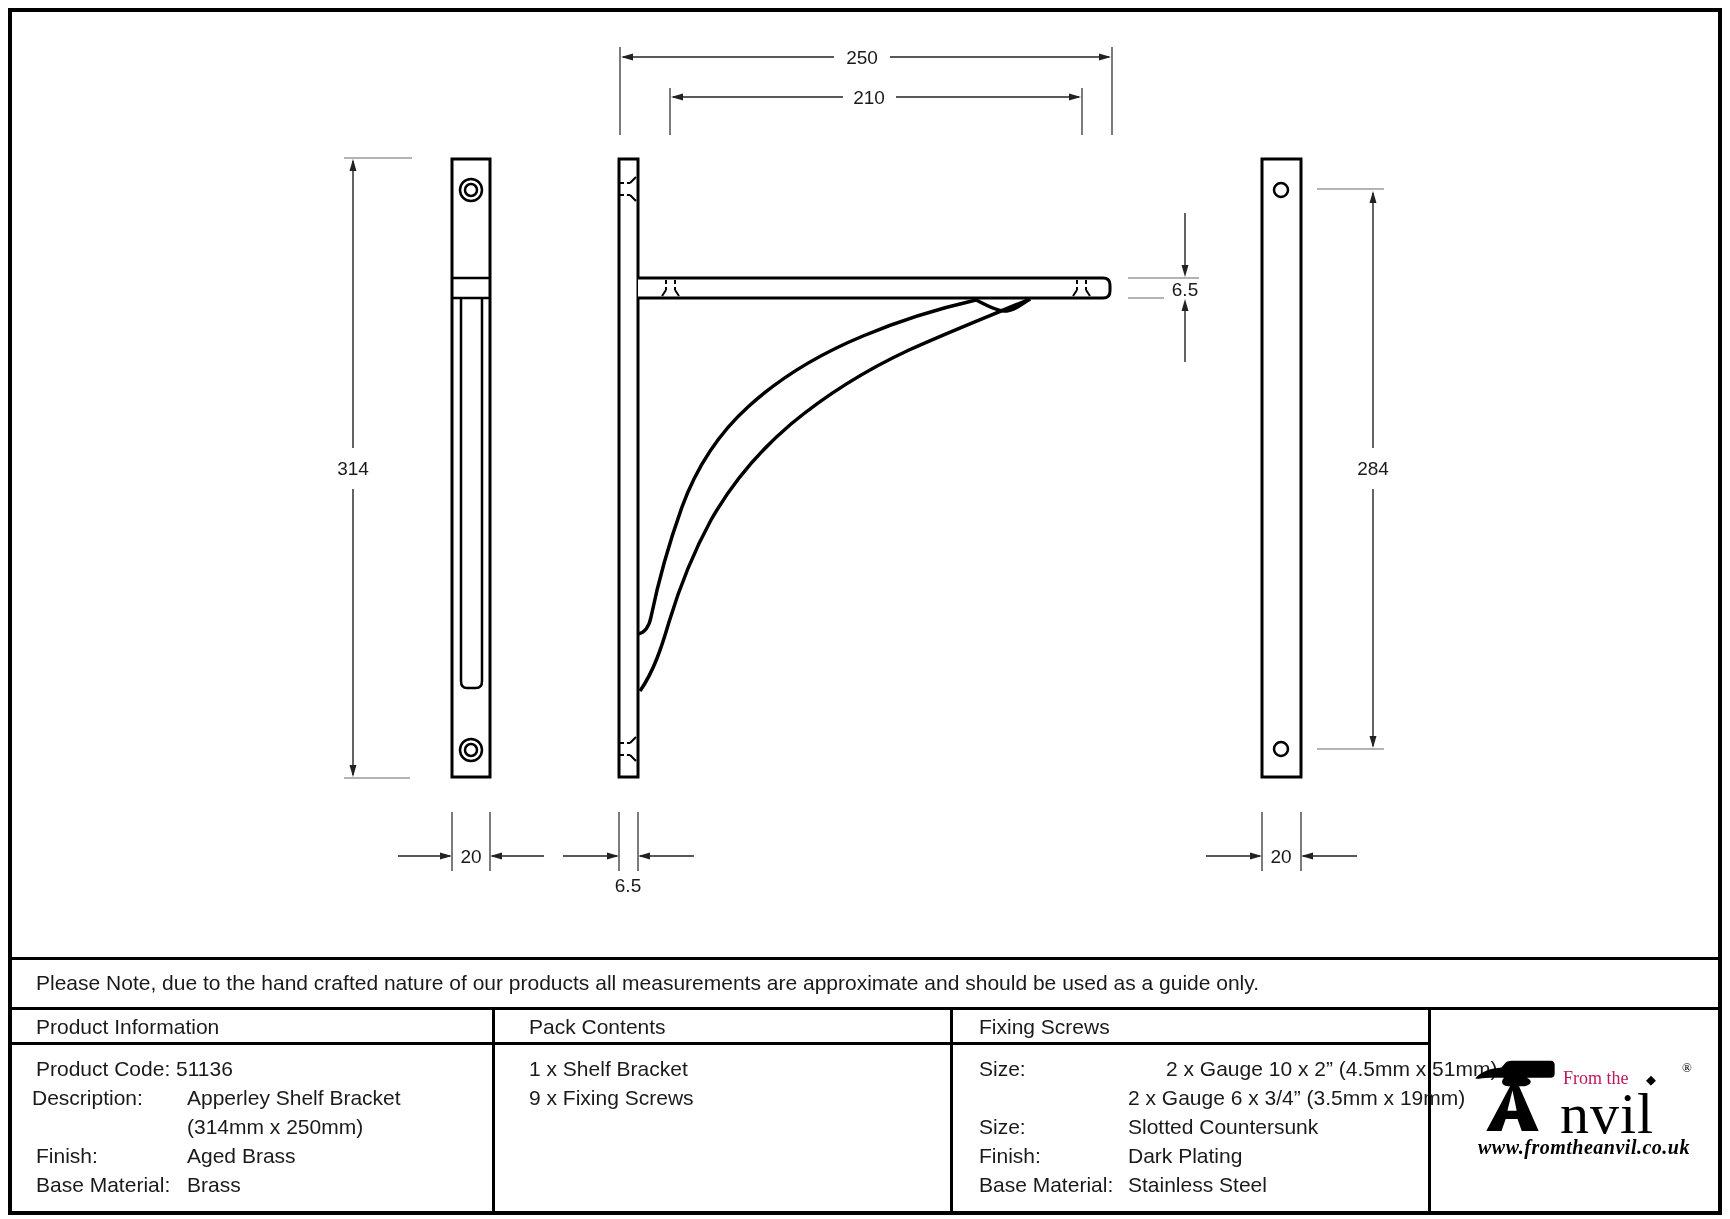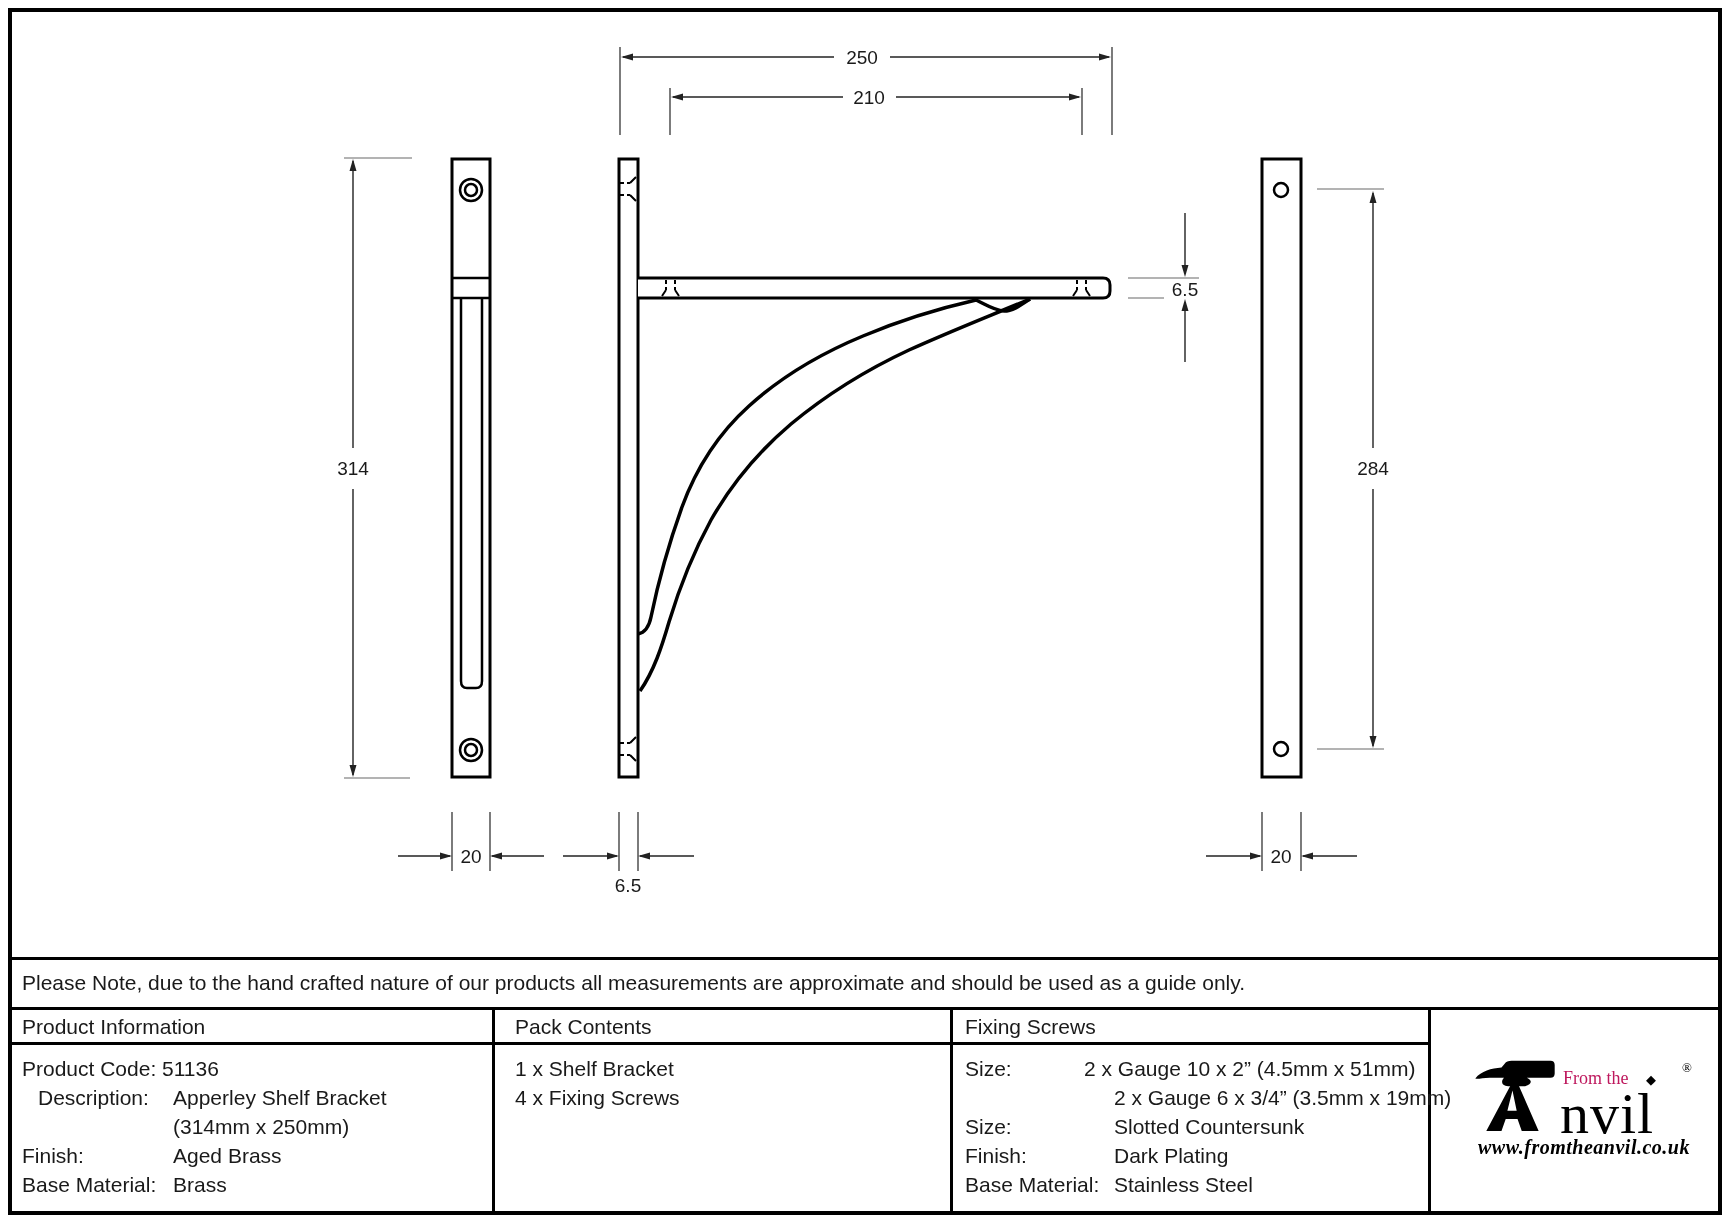--- a/index.html
+++ b/index.html
@@ -1,20 +1,20 @@
 <!DOCTYPE html>
 <html><head>
 <meta charset="utf-8">
 <style>
   html,body{margin:0;padding:0;background:#fff;}
   #page{position:relative;width:1730px;height:1219px;background:#ffffff;overflow:hidden;
         font-family:"Liberation Sans",sans-serif;color:#1a1a1a;}
   .abs{position:absolute;}
   .hline,.vline{position:absolute;background:#000;}
-  .txt{position:absolute;font-size:21px;line-height:25px;white-space:nowrap;}
+  .txt{position:absolute;font-size:21px;line-height:25px;white-space:nowrap;margin-left:14px;}
   .hdr{font-size:21px;}
   svg text{font-family:"Liberation Sans",sans-serif;font-size:19px;fill:#1a1a1a;}
   #outer-border{position:absolute;left:8px;top:8px;width:1714px;height:1207px;
                 border:4px solid #000;box-sizing:border-box;}
   
   #logo{position:absolute;left:1448px;top:1058px;width:268px;height:110px;}
   #logo .fromthe{position:absolute;left:115px;top:10px;font-family:Liberation Serif, serif;
                  font-size:18px;color:#be185d;}
   #logo .diamond{position:absolute;left:198px;top:14px;font-size:13px;color:#000;}
   #logo .nvil{position:absolute;left:112px;top:27px;font-family:"Liberation Serif",serif;
@@ -178,37 +178,37 @@
 
   <div class="txt" style="left:22px;top:970px">Please Note, due to the hand crafted nature of our products all measurements are approximate and should be used as a guide only.</div>
 
   <div class="txt hdr" style="left:22px;top:1014px">Product Information</div>
   <div class="txt hdr" style="left:515px;top:1014px">Pack Contents</div>
   <div class="txt hdr" style="left:965px;top:1014px">Fixing Screws</div>
 
   <div>
     <div class="txt" style="left:22px;top:1056px">Product Code:</div>
     <div class="txt" style="left:162px;top:1056px">51136</div>
-    <div class="txt" style="left:38px;top:1085px">Description:</div>
+    <div class="txt" style="left:18px;top:1085px">Description:</div>
     <div class="txt" style="left:173px;top:1085px">Apperley Shelf Bracket</div>
     <div class="txt" style="left:173px;top:1114px">(314mm x 250mm)</div>
     <div class="txt" style="left:22px;top:1143px">Finish:</div>
     <div class="txt" style="left:173px;top:1143px">Aged Brass</div>
     <div class="txt" style="left:22px;top:1172px">Base Material:</div>
     <div class="txt" style="left:173px;top:1172px">Brass</div>
   </div>
 
   <div>
     <div class="txt" style="left:515px;top:1056px">1 x Shelf Bracket</div>
-    <div class="txt" style="left:515px;top:1085px">4 x Fixing Screws</div>
+    <div class="txt" style="left:515px;top:1085px">9 x Fixing Screws</div>
   </div>
 
   <div>
     <div class="txt" style="left:965px;top:1056px">Size:</div>
-    <div class="txt" style="left:1084px;top:1056px">2 x Gauge 10 x 2” (4.5mm x 51mm)</div>
+    <div class="txt" style="left:1152px;top:1056px">2 x Gauge 10 x 2” (4.5mm x 51mm)</div>
     <div class="txt" style="left:1114px;top:1085px">2 x Gauge 6 x 3/4” (3.5mm x 19mm)</div>
     <div class="txt" style="left:965px;top:1114px">Size:</div>
     <div class="txt" style="left:1114px;top:1114px">Slotted Countersunk</div>
     <div class="txt" style="left:965px;top:1143px">Finish:</div>
     <div class="txt" style="left:1114px;top:1143px">Dark Plating</div>
     <div class="txt" style="left:965px;top:1172px">Base Material:</div>
     <div class="txt" style="left:1114px;top:1172px">Stainless Steel</div>
   </div>
 
   <div id="logo">

